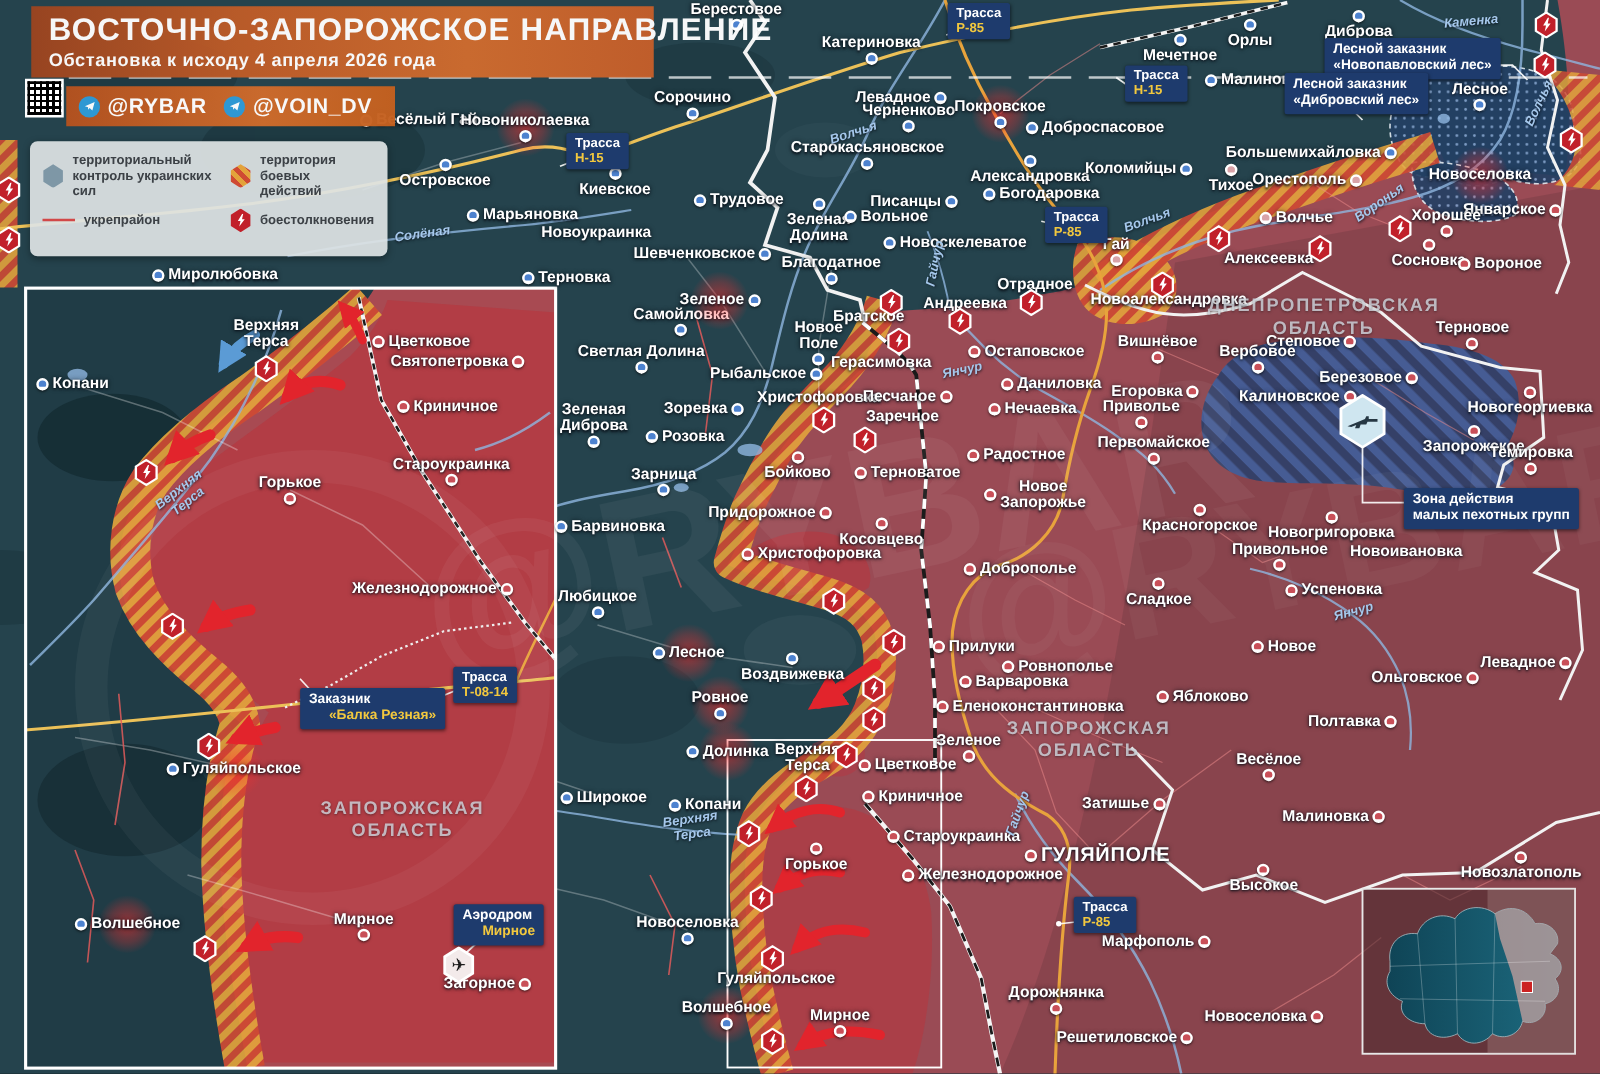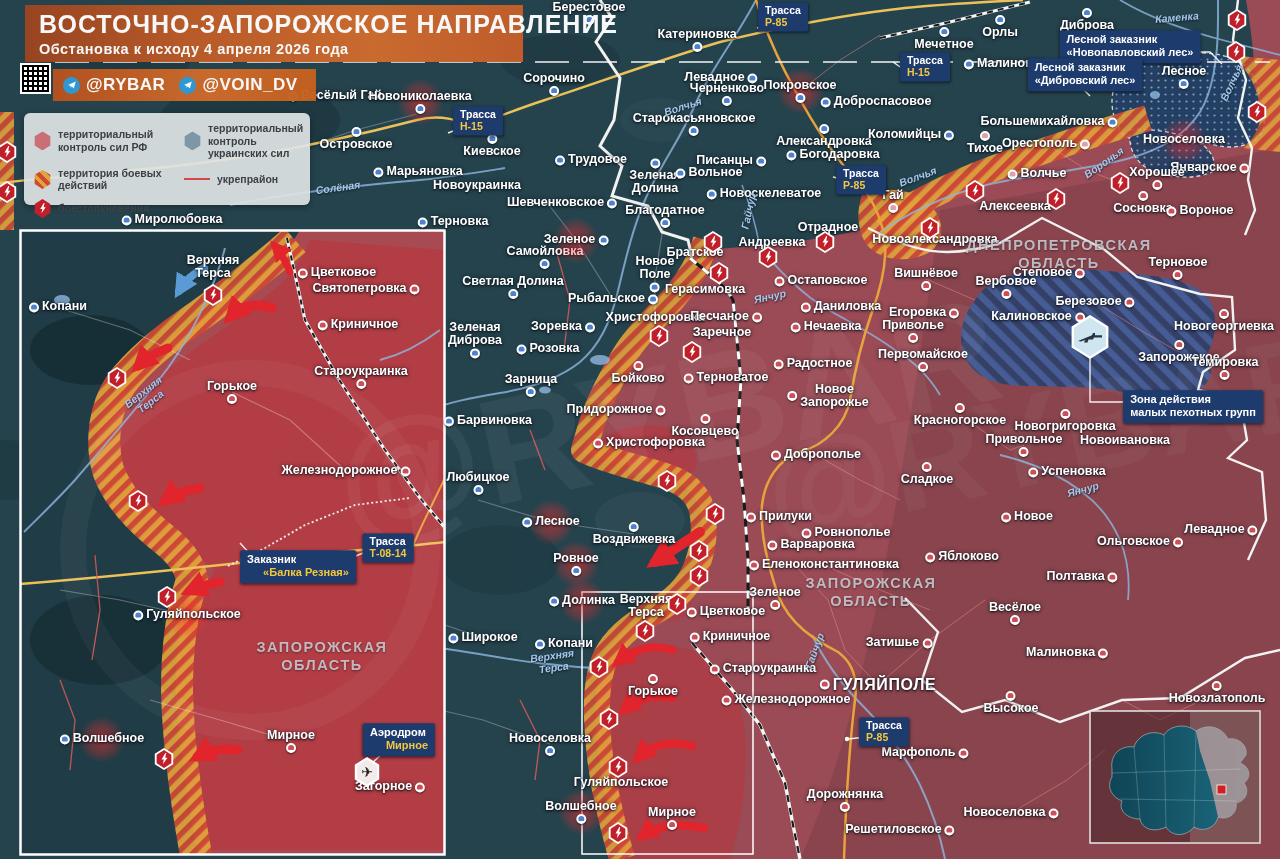--- a/index.html
+++ b/index.html
@@ -749,24 +749,20 @@
             </svg>
       </span>
       <span>@VOIN_DV</span>
     </span>
   </div>
 </div>
 
 <div id="legend">
   <div class="lg-grid">
     <div class="lg-item">
-      <span class="hex red"></span>
-      <span>территориальный контроль сил РФ</span>
-    </div>
-    <div class="lg-item">
       <span class="hex blue"></span>
       <span>территориальный контроль украинских сил</span>
     </div>
     <div class="lg-item">
       <span class="hex hatch"></span>
       <span>территория боевых действий</span>
     </div>
     <div class="lg-item">
       <span class="lg-line"></span>
       <span>укрепрайон</span>

